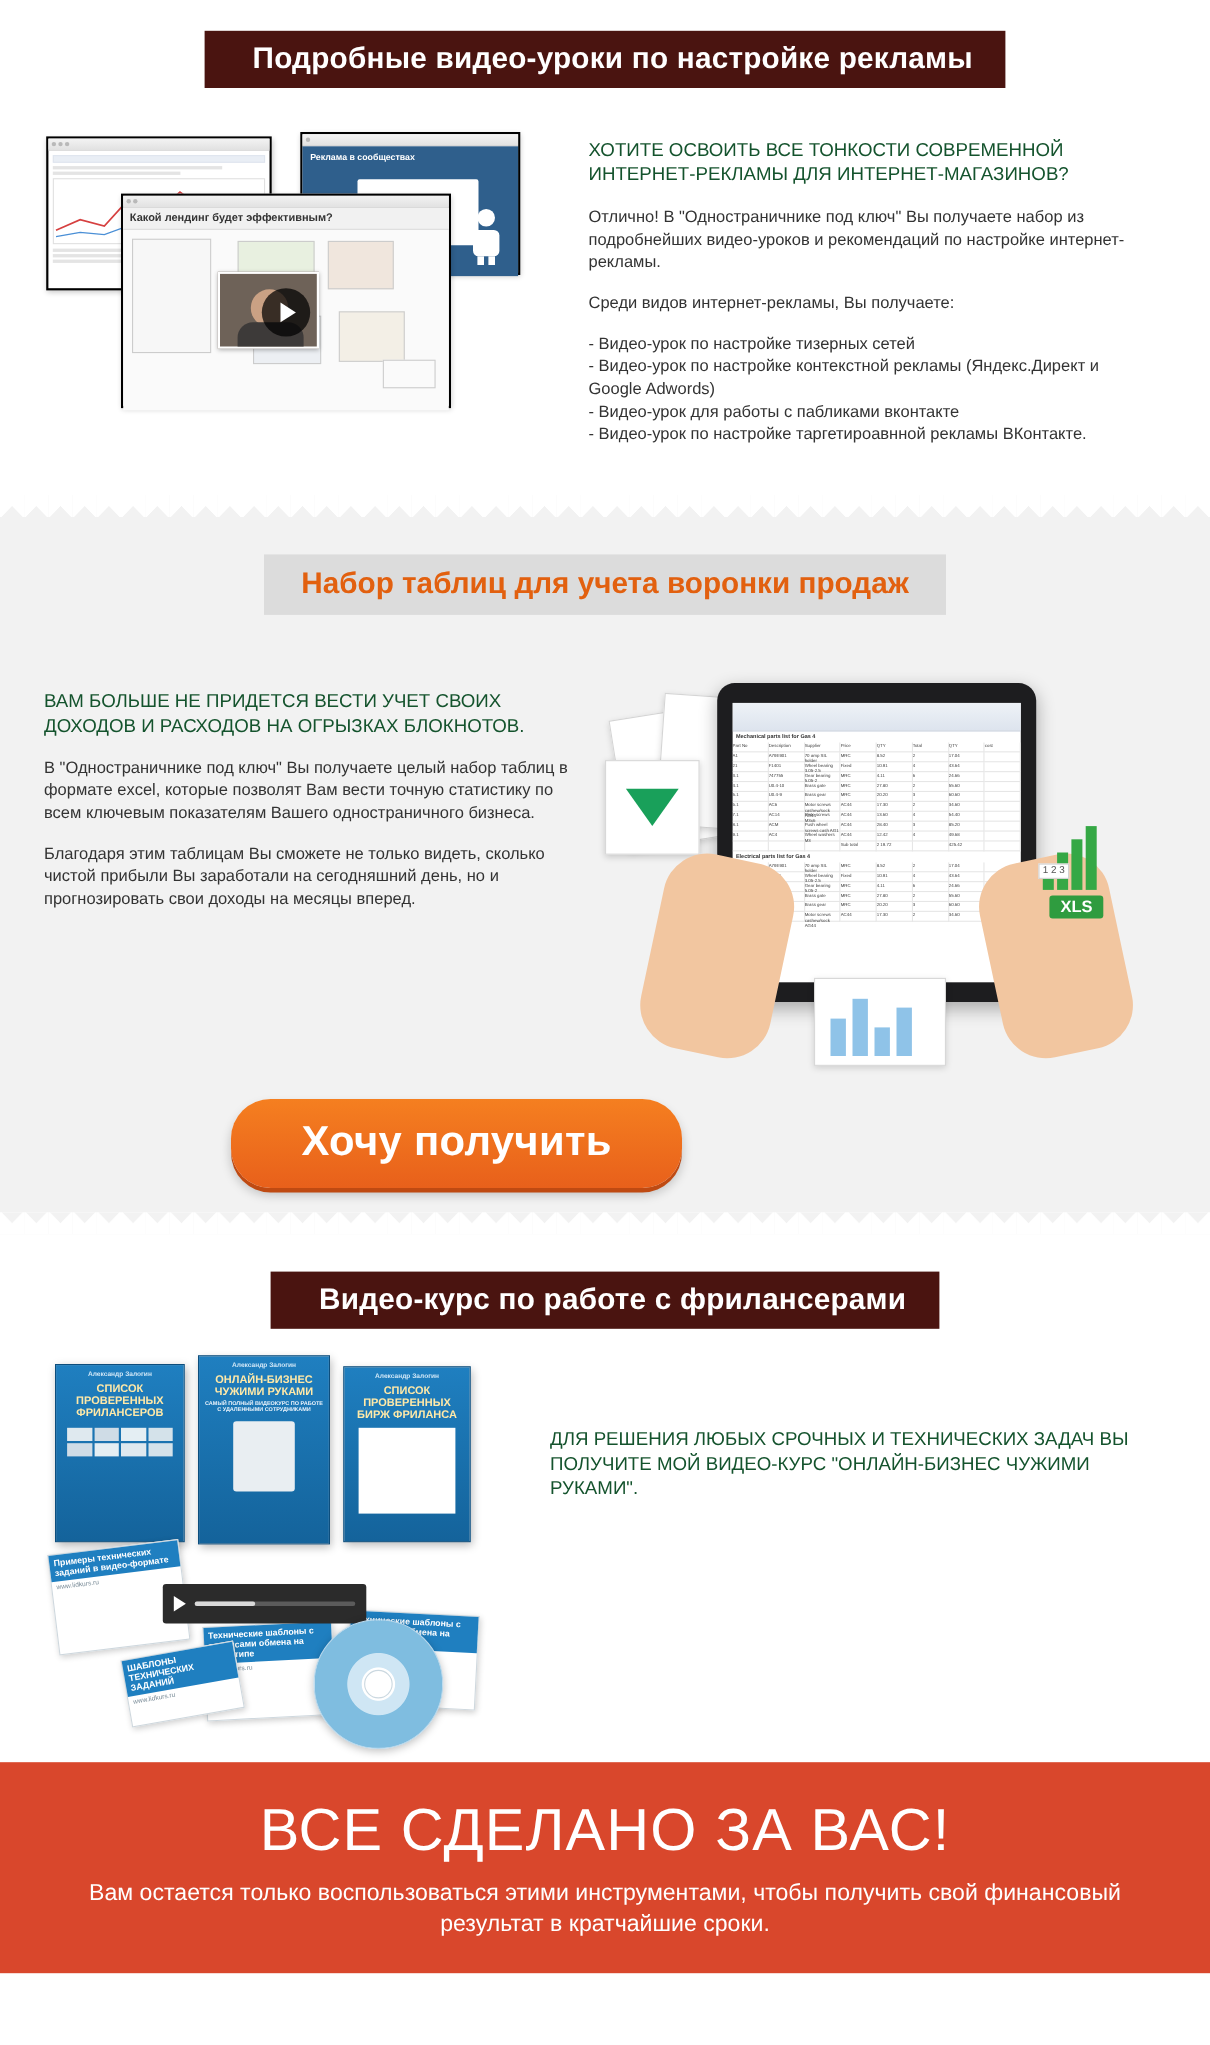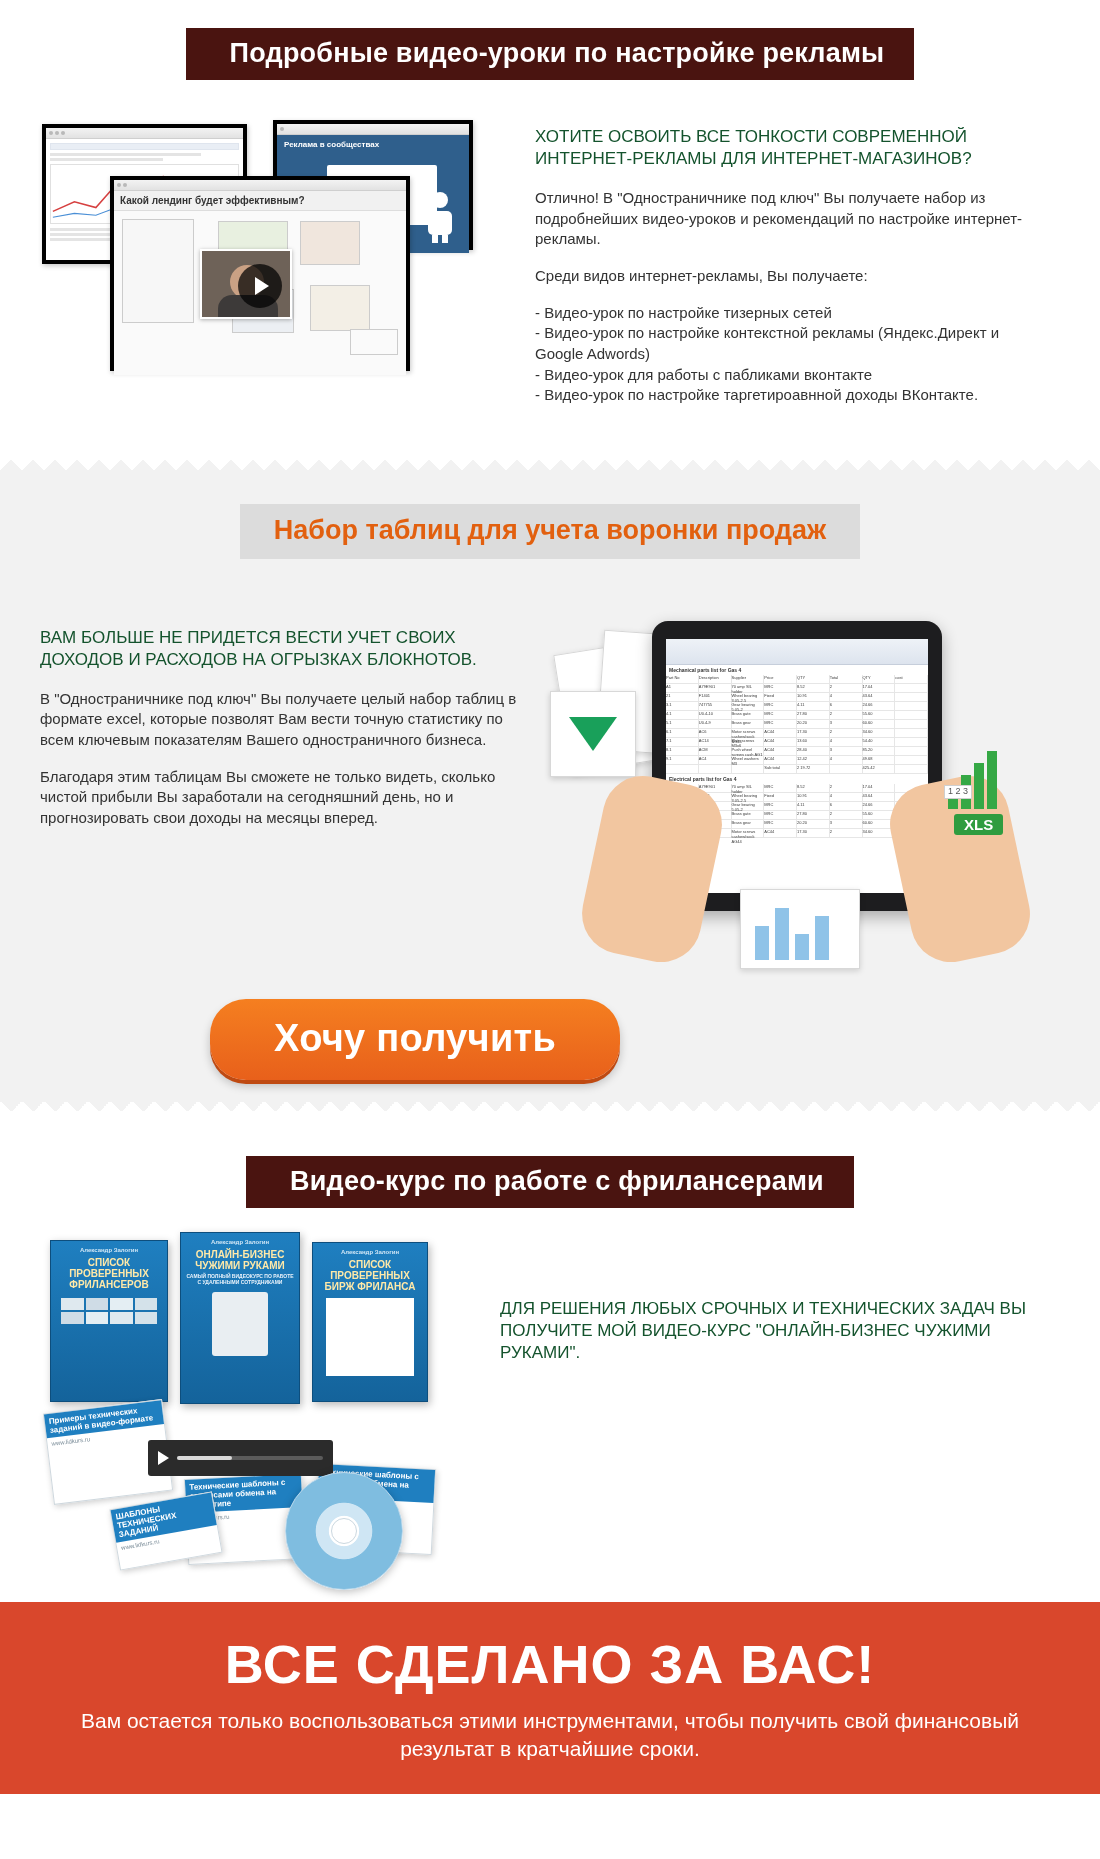--- a/index.html
+++ b/index.html
@@ -39,21 +39,21 @@
   }
   .para {
     font-size: 15px;
     line-height: 1.38;
     color: #333;
     margin: 0 0 16px 0;
   }
   .list-lines { font-size: 15px; line-height: 1.38; color: #333; }
 
   
-  .shotA, .shotB, .shotC { position: absolute; background: #fff; border: 4px solid #000000; box-shadow: 1px 2px 5px rgba(0,0,0,.22); }
+  .shotA, .shotB, .shotC { position: absolute; background: #fff; border: 2px solid #000000; box-shadow: 1px 2px 5px rgba(0,0,0,.22); }
   .shotA { left: 12px; top: 6px; width: 205px; height: 140px; }
   .shotB { left: 243px; top: 2px; width: 200px; height: 130px; }
   .shotC { left: 80px; top: 58px; width: 300px; height: 195px; }
   .win-bar { height: 11px; background: linear-gradient(#f3f3f3,#e2e2e2); border-bottom: 1px solid #cfcfcf; display: flex; align-items: center; padding-left: 3px; }
   .win-dot { width: 4px; height: 4px; border-radius: 50%; background: #b9b9b9; margin-right: 2px; }
   .shotA .inner { padding: 4px; }
   .mini-toolbar { height: 7px; background: #e9eef5; border: 1px solid #dfe5ee; margin-bottom: 3px; }
   .mini-row { height: 3px; background: #e4e4e4; margin-bottom: 2px; }
   .mini-row.w60 { width: 60%; }
   .mini-row.w40 { width: 40%; }
@@ -206,21 +206,21 @@
   
   .sec4 {
     background: #d9472c;
     color: #fff;
     text-align: center;
     padding: 34px 40px 30px 40px;
   }
   .sec4 h2 {
     margin: 0 0 14px 0;
     font-size: 54px;
-    font-weight: bold;
+    font-weight: normal;
     letter-spacing: 1px;
     line-height: 1.05;
   }
   .sec4 p {
     margin: 0;
     font-size: 21px;
     line-height: 1.35;
   }
 </style>
 </head>
@@ -307,21 +307,21 @@
       </div>
 
       <div class="sec1-right">
         <div class="headline-blue">ХОТИТЕ ОСВОИТЬ ВСЕ ТОНКОСТИ СОВРЕМЕННОЙ ИНТЕРНЕТ-РЕКЛАМЫ ДЛЯ ИНТЕРНЕТ-МАГАЗИНОВ?</div>
         <p class="para">Отлично! В "Одностраничнике под ключ" Вы получаете набор из подробнейших видео-уроков и рекомендаций по настройке интернет-рекламы.</p>
         <p class="para">Среди видов интернет-рекламы, Вы получаете:</p>
         <div class="list-lines">
           <div>- Видео-урок по настройке тизерных сетей</div>
           <div>- Видео-урок по настройке контекстной рекламы (Яндекс.Директ и Google Adwords)</div>
           <div>- Видео-урок для работы с пабликами вконтакте</div>
-          <div>- Видео-урок по настройке таргетироавнной доходы ВКонтакте.</div>
+          <div>- Видео-урок по настройке таргетироавнной рекламы ВКонтакте.</div>
         </div>
       </div>
     </div>
   </section>
 
   <section class="sec2">
     <div class="zigzag-top"></div>
     <div class="zigzag-bottom"></div>
 
     <div class="banner-wrap">

